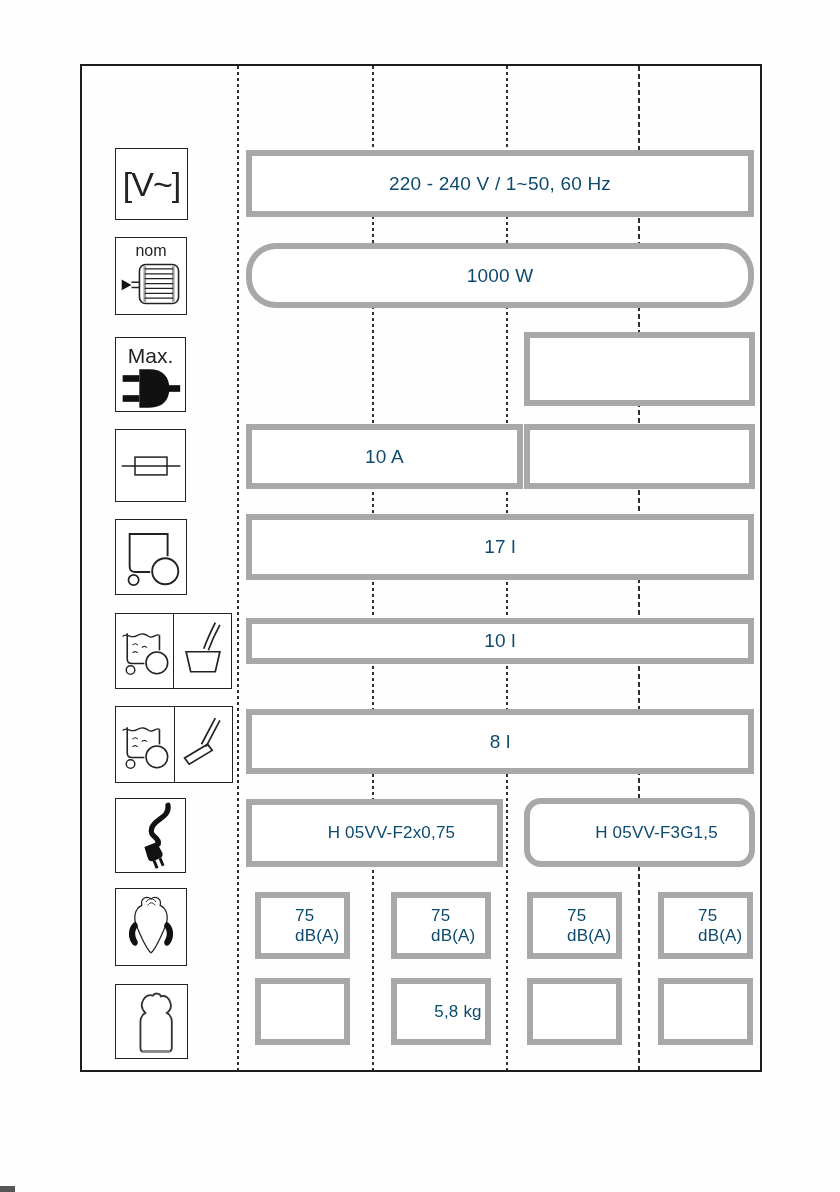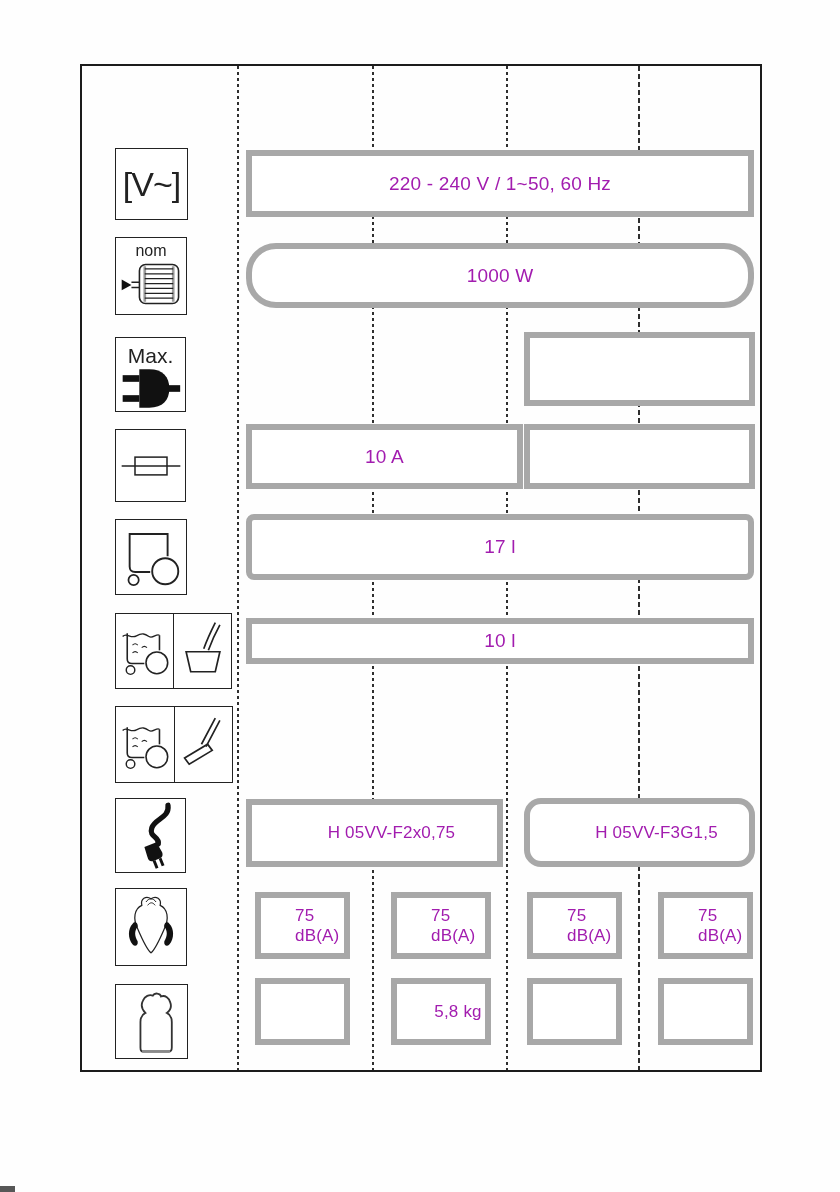--- a/index.html
+++ b/index.html
@@ -9,21 +9,21 @@
   .frame { position:absolute; left:80px; top:64px; width:682px; height:1008px;
            border:2px solid #1c1c1c; box-sizing:border-box; background:transparent; }
 
   .vline { position:absolute; top:66px; height:1004px; width:2px;
            background-image:repeating-linear-gradient(to bottom,#2e2e2e 0 3px,transparent 3px 6px); }
   .vline.alt { background-image:repeating-linear-gradient(to bottom,#2e2e2e 0 5px,transparent 5px 8px); }
   .vl1 { left:237px; } .vl2 { left:372px; } .vl3 { left:506px; } .vl4 { left:638px; }
 
   .vbox { position:absolute; box-sizing:border-box; border:6px solid #a8a8a8; background:#ffffff;
           display:flex; align-items:center; justify-content:center;
-          color:#a21caf; font-size:19px; letter-spacing:.2px; }
+          color:#0c4a6e; font-size:19px; letter-spacing:.2px; }
   .vbox.small { font-size:17px;padding-left:34px; }
 
   .ibox { position:absolute; box-sizing:border-box; border:1.6px solid #222; background:#ffffff;
           display:flex; align-items:center; justify-content:center; }
   .ibox.col { flex-direction:column; justify-content:flex-start; padding-top:3px; }
   .ibox.double { padding:0; }
   .icell { flex:1 1 50%; height:100%; display:flex; align-items:center; justify-content:center; }
   .icell + .icell { border-left:1.4px solid #222; }
 
   .vlabel { font-size:34px; color:#222; letter-spacing:-1px; }
@@ -152,24 +152,25 @@
 
   <div class="vbox" style="left:246px;top:150px;width:508px;height:67px;">220 - 240 V / 1~50, 60 Hz</div>
 
   <div class="vbox" style="left:246px;top:243px;width:508px;height:65px;border-radius:30px;">1000 W</div>
 
   <div class="vbox" style="left:524px;top:332px;width:231px;height:74px;"></div>
 
   <div class="vbox" style="left:246px;top:424px;width:277px;height:65px;">10 A</div>
   <div class="vbox" style="left:524px;top:424px;width:231px;height:65px;"></div>
 
-  <div class="vbox" style="left:246px;top:514px;width:508px;height:66px;border-radius:8px;">17 l</div>
+  <div class="vbox" style="left:246px;top:514px;width:508px;height:66px;">17 l</div>
 
   <div class="vbox" style="left:246px;top:618px;width:508px;height:46px;">10 l</div>
 
+  <div class="vbox" style="left:246px;top:709px;width:508px;height:65px;">8 l</div>
 
   <div class="vbox small" style="left:246px;top:799px;width:257px;height:68px;">H 05VV-F2x0,75</div>
   <div class="vbox small" style="left:524px;top:798px;width:231px;height:69px;border-radius:17px;">H 05VV-F3G1,5</div>
 
   <div class="vbox small" style="left:255px;top:892px;width:95px;height:67px;">75 dB(A)</div>
   <div class="vbox small" style="left:391px;top:892px;width:100px;height:67px;">75 dB(A)</div>
   <div class="vbox small" style="left:527px;top:892px;width:95px;height:67px;">75 dB(A)</div>
   <div class="vbox small" style="left:658px;top:892px;width:95px;height:67px;">75 dB(A)</div>
 
   <div class="vbox small" style="left:255px;top:978px;width:95px;height:67px;"></div>

